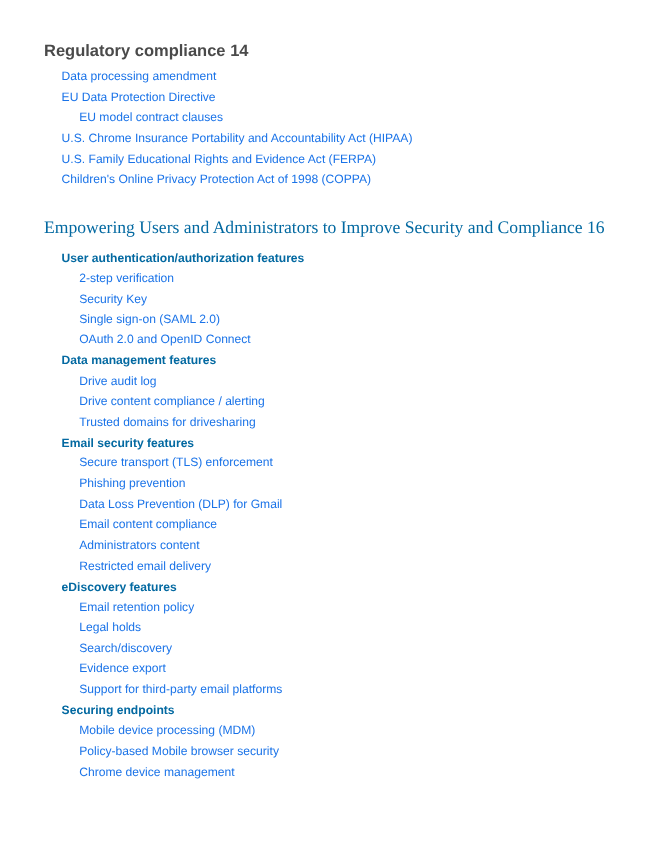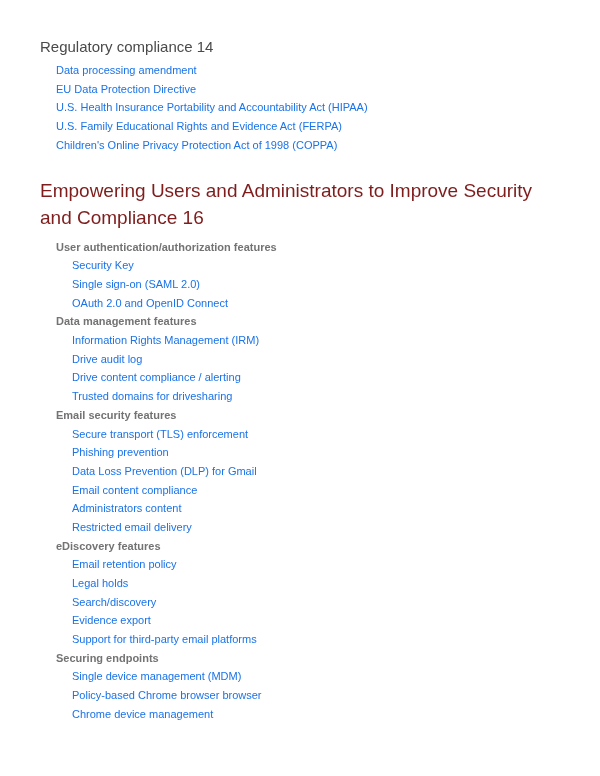--- a/index.html
+++ b/index.html
@@ -13,21 +13,21 @@
       min-height: 776px;
       background: #ffffff;
       font-family: Arial, sans-serif;
       padding: 20px 40px 40px 40px;
       position: relative;
     }
 
     .section-heading {
       color: #4a4a4a;
       font-size: 15px;
-      font-weight: normal;
+      font-weight: bold;
       margin-bottom: 6px;
       margin-top: 18px;
     }
 
     .section-heading .page-num {
       color: #4a4a4a;
       font-size: 15px;
     }
 
     .nav-item {
@@ -41,82 +41,84 @@
     .nav-item.level-1 {
       padding-left: 16px;
     }
 
     .nav-item.level-2 {
       padding-left: 32px;
     }
 
     .nav-item.bold-item {
       font-weight: bold;
-      color: #737373;
+      color: #0369a1;
       padding-left: 16px;
     }
 
     .section-block {
       margin-bottom: 4px;
     }
 
     .large-heading {
-      color: #7f1d1d;
-      font-size: 19px;
+      color: #0369a1;
+      font-size: 16px;
       font-weight: normal;
       margin-top: 24px;
       margin-bottom: 6px;
       line-height: 1.4;
+      font-family: Liberation Serif, serif;
     }
   </style>
 </head>
 <body>
 
 <div class="section-block">
   <div class="section-heading">
     <span>Regulatory compliance</span>
     <span class="page-num"> 14</span>
   </div>
 
   <a class="nav-item level-1">Data processing amendment</a>
   <a class="nav-item level-1">EU Data Protection Directive</a>
-  <a class="nav-item level-1">U.S. Health Insurance Portability and Accountability Act (HIPAA)</a>
+  <a class="nav-item level-2">EU model contract clauses</a>
+  <a class="nav-item level-1">U.S. Chrome Insurance Portability and Accountability Act (HIPAA)</a>
   <a class="nav-item level-1">U.S. Family Educational Rights and Evidence Act (FERPA)</a>
   <a class="nav-item level-1">Children's Online Privacy Protection Act of 1998 (COPPA)</a>
 </div>
 
 <div class="section-block">
   <div class="large-heading">
     <span>Empowering Users and Administrators to Improve Security and Compliance</span>&nbsp;<span>16</span>
   </div>
 
   <a class="nav-item bold-item">User authentication/authorization features</a>
+  <a class="nav-item level-2">2-step verification</a>
   <a class="nav-item level-2">Security Key</a>
   <a class="nav-item level-2">Single sign-on (SAML 2.0)</a>
   <a class="nav-item level-2">OAuth 2.0 and OpenID Connect</a>
 
   <a class="nav-item bold-item">Data management features</a>
-  <a class="nav-item level-2">Information Rights Management (IRM)</a>
   <a class="nav-item level-2">Drive audit log</a>
   <a class="nav-item level-2">Drive content compliance / alerting</a>
   <a class="nav-item level-2">Trusted domains for drivesharing</a>
 
   <a class="nav-item bold-item">Email security features</a>
   <a class="nav-item level-2">Secure transport (TLS) enforcement</a>
   <a class="nav-item level-2">Phishing prevention</a>
   <a class="nav-item level-2">Data Loss Prevention (DLP) for Gmail</a>
   <a class="nav-item level-2">Email content compliance</a>
   <a class="nav-item level-2">Administrators content</a>
   <a class="nav-item level-2">Restricted email delivery</a>
 
   <a class="nav-item bold-item">eDiscovery features</a>
   <a class="nav-item level-2">Email retention policy</a>
   <a class="nav-item level-2">Legal holds</a>
   <a class="nav-item level-2">Search/discovery</a>
   <a class="nav-item level-2">Evidence export</a>
   <a class="nav-item level-2">Support for third-party email platforms</a>
 
   <a class="nav-item bold-item">Securing endpoints</a>
-  <a class="nav-item level-2">Single device management (MDM)</a>
-  <a class="nav-item level-2">Policy-based Chrome browser browser</a>
+  <a class="nav-item level-2">Mobile device processing (MDM)</a>
+  <a class="nav-item level-2">Policy-based Mobile browser security</a>
   <a class="nav-item level-2">Chrome device management</a>
 
 </div>
 
 </body></html>

